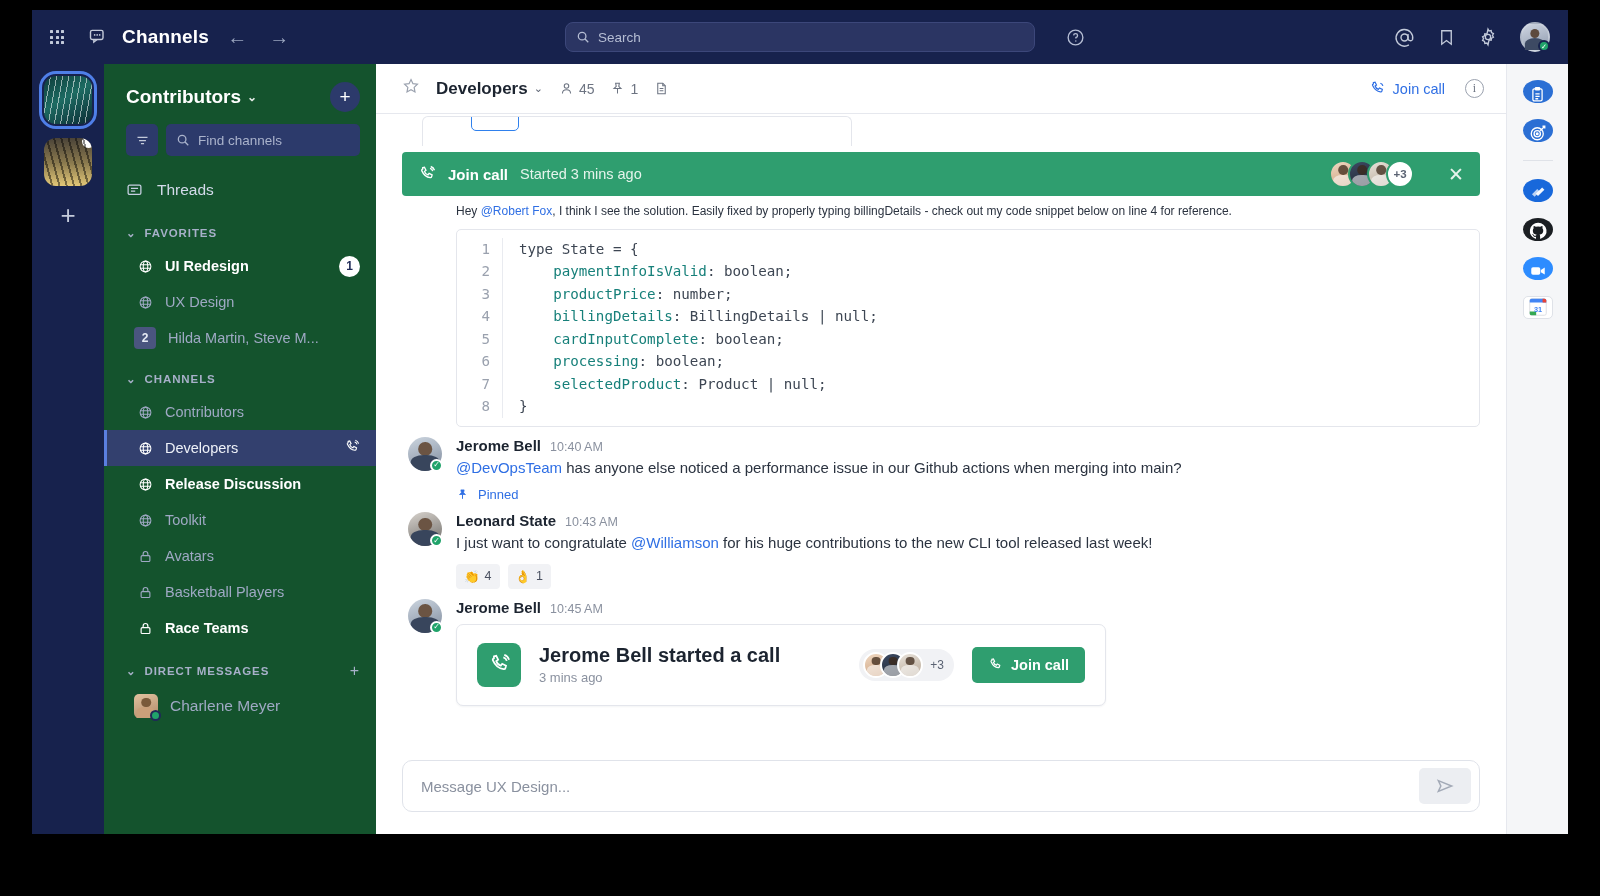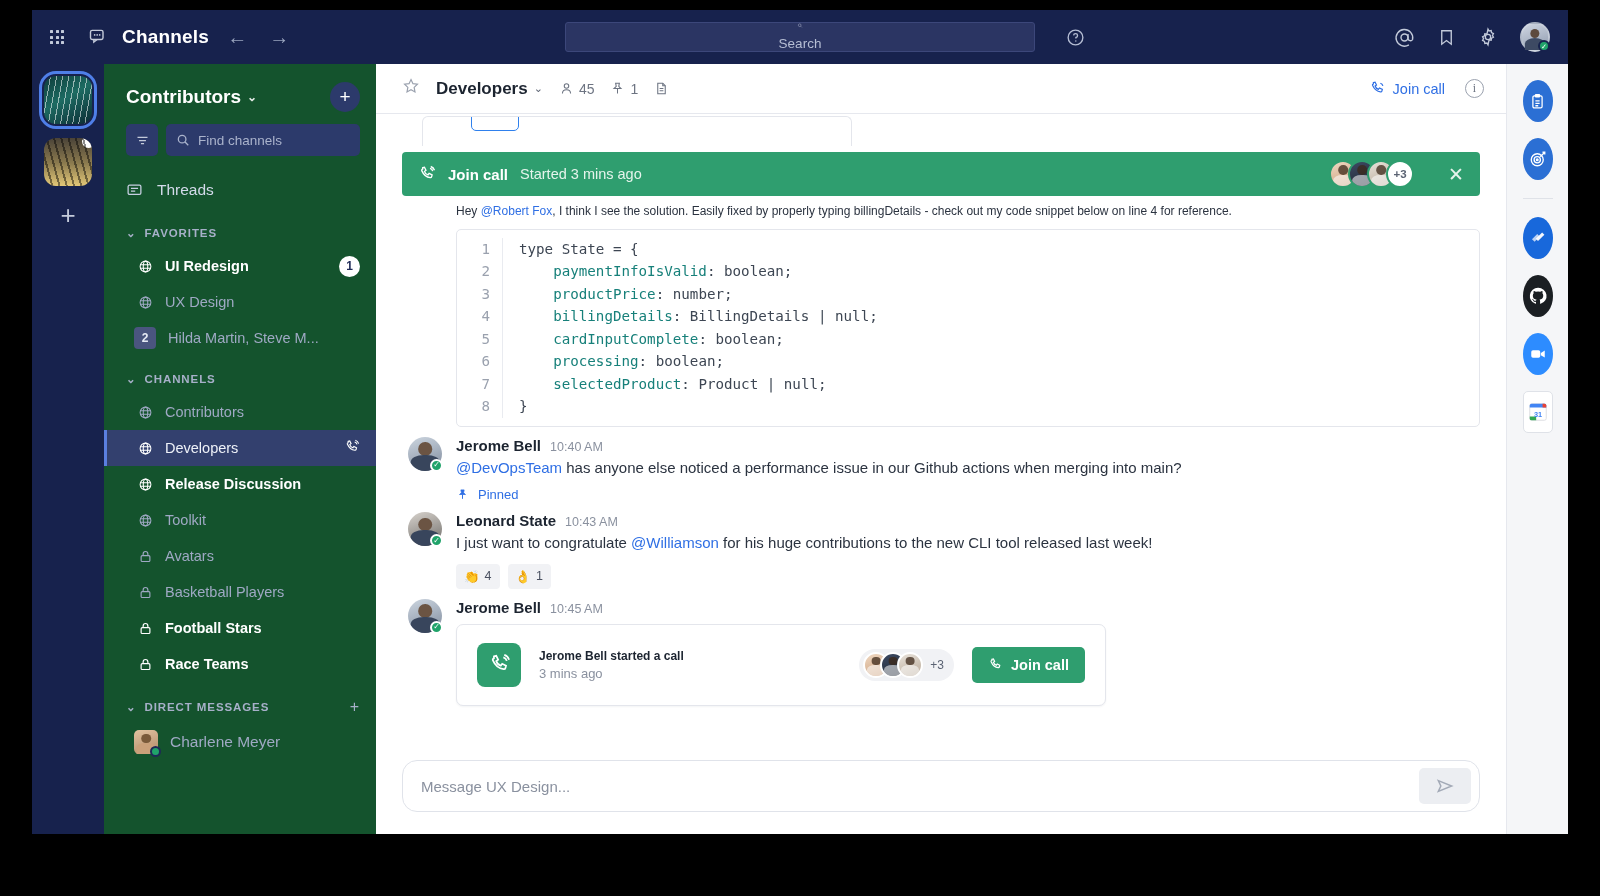--- a/index.html
+++ b/index.html
@@ -32,24 +32,23 @@
     display: flex; align-items: center; justify-content: center;
     cursor: pointer;
   }
   .grid-icon { display: grid; grid-template-columns: repeat(3,3px); gap: 2.5px; }
   .grid-icon i { width: 3px; height: 3px; background: #c3cada; display: block; border-radius: .5px; }
   .tb-title { color: #fff; font-size: 19px; font-weight: 700; letter-spacing: .2px; }
   .nav-arrow { font-size: 20px; color: #9aa5bf; cursor: pointer; padding: 0 4px; }
   .search-wrap {
     position: absolute; left: 50%; transform: translateX(-50%);
     width: 470px; height: 30px;
-    background: #2b3563; border: 1px solid #3c477a; border-radius: 3px;
+    background: #2b3563; border: 1px solid #3c477a; border-radius: 8px;
     display: flex; align-items: center; gap: 8px; padding: 0 10px;
     cursor: text;
-    flex-direction: column;
   }
   .search-wrap .ph { color: #b6bed4; font-size: 13.5px; }
   .tb-right { margin-left: auto; display: flex; align-items: center; gap: 22px; }
   .avatar {
     width: 30px; height: 30px; border-radius: 50%;
     background: linear-gradient(160deg,#cfd6e2,#8e9aae);
     position: relative; overflow: visible; flex: none;
     border: 2px solid rgba(255,255,255,.15);
   }
   .avatar .head { position:absolute; left:50%; top:18%; transform:translateX(-50%); width:36%; height:36%; border-radius:50%; background:#5d4a3d;}
@@ -229,49 +228,49 @@
   }
 
   .callcard {
     margin-top: 8px; border:1px solid #e4e6ec; border-radius: 7px; background:#fff;
     height: 82px; display:flex; align-items:center; padding: 0 20px; gap: 18px;
     max-width: 650px;
     box-shadow: 0 1px 2px rgba(20,30,60,.05);
   }
   .cc-ico { width: 44px; height: 44px; border-radius: 8px; background:#2f9e6f;
     display:flex;align-items:center;justify-content:center; flex:none; }
-  .cc-title { font-size: 12px; font-weight: 700; color:#1c2430; }
+  .cc-title { font-size: 20px; font-weight: 700; color:#1c2430; }
   .cc-sub { font-size: 13px; color:#8a919f; margin-top: 3px; }
   .cc-stack { margin-left:auto; display:flex; align-items:center; background:#f1f2f5; border-radius: 16px; padding: 3px 10px 3px 4px; }
   .cc-stack .sa { border-color:#fff; width:26px; height:26px; }
   .cc-stack .plus3 { font-size: 12px; color:#5b6373; margin-left: 7px; }
   .cc-join {
     background:#2f9e6f; color:#fff; border-radius: 5px; height: 36px;
     display:flex; align-items:center; gap:8px; padding: 0 16px;
     font-size: 14.5px; font-weight: 600; cursor:pointer; border:none;
     font-family:"Liberation Sans", sans-serif;
   }
 
   .composer-wrap { padding: 10px 26px 22px; }
   .composer {
-    border:1px solid #e0e3ea; border-radius: 15px; height: 52px;
+    border:1px solid #e0e3ea; border-radius: 10px; height: 52px;
     display:flex; align-items:center; padding: 0 8px 0 18px; background:#fff;
   }
   .composer .ph { color:#8a919f; font-size: 15px; flex:1; }
   .send-btn {
     width: 52px; height: 36px; border-radius: 5px; background:#eceef2;
     display:flex; align-items:center; justify-content:center; cursor:pointer; color:#a3aab7;
   }
 
   
   .app-rail {
     width: 62px; flex: 0 0 62px; background:#f5f6f8; border-left:1px solid #e6e8ee;
     padding-top: 16px; display:flex; flex-direction:column; align-items:center; gap: 16px;
   }
-  .app-ico { width: 30px; height: 42px; border-radius: 50%; display:flex; align-items:center;
+  .app-ico { width: 30px; height: 23px; border-radius: 50%; display:flex; align-items:flex-end;
              justify-content:center; cursor:pointer; flex:none; position:relative; overflow:hidden;}
   .app-sep { width: 30px; height:1px; background:#dfe2e8; margin: 2px 0; }
 </style>
 </head>
 <body>
 
 <div class="frame">
 
   <div class="topbar">
     <div class="tb-left">
@@ -462,27 +461,20 @@
               <path d="M8.2 10.5V7.8a3.8 3.8 0 0 1 7.6 0v2.7"></path>
             </svg>
           <span class="lbl">Avatars</span>
         </div>
         <div class="sb-row dim">
           <svg width="15" height="15" viewBox="0 0 24 24" fill="none" stroke="#9fa9c4" stroke-width="1.8">
               <rect x="5" y="10.5" width="14" height="9.5" rx="1.8"></rect>
               <path d="M8.2 10.5V7.8a3.8 3.8 0 0 1 7.6 0v2.7"></path>
             </svg>
           <span class="lbl">Basketball Players</span>
-        </div>
-        <div class="sb-row bold">
-          <svg width="15" height="15" viewBox="0 0 24 24" fill="none" stroke="#fff" stroke-width="1.9">
-              <rect x="5" y="10.5" width="14" height="9.5" rx="1.8"></rect>
-              <path d="M8.2 10.5V7.8a3.8 3.8 0 0 1 7.6 0v2.7"></path>
-            </svg>
-          <span class="lbl">Football Stars</span>
         </div>
         <div class="sb-row bold">
           <svg width="15" height="15" viewBox="0 0 24 24" fill="none" stroke="#fff" stroke-width="1.9">
               <rect x="5" y="10.5" width="14" height="9.5" rx="1.8"></rect>
               <path d="M8.2 10.5V7.8a3.8 3.8 0 0 1 7.6 0v2.7"></path>
             </svg>
           <span class="lbl">Race Teams</span>
         </div>
 
         <div class="sb-section">

